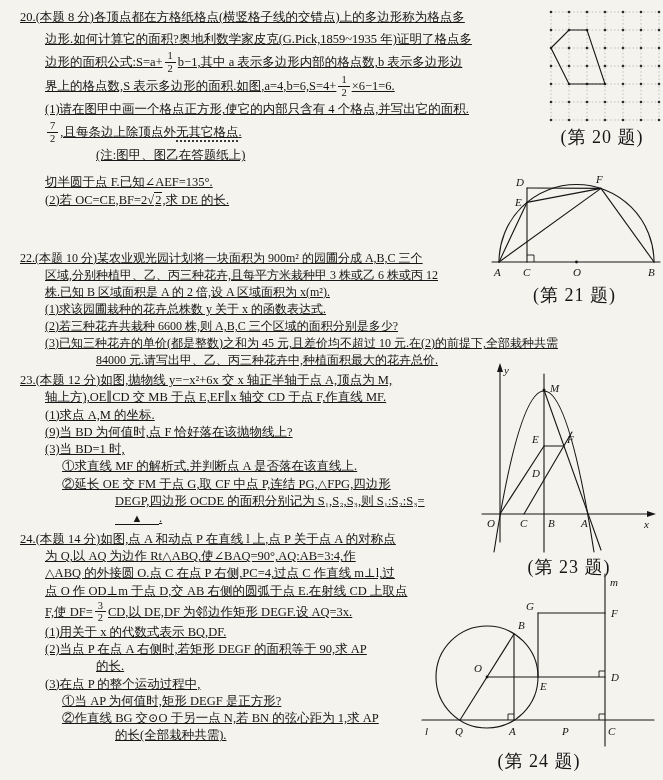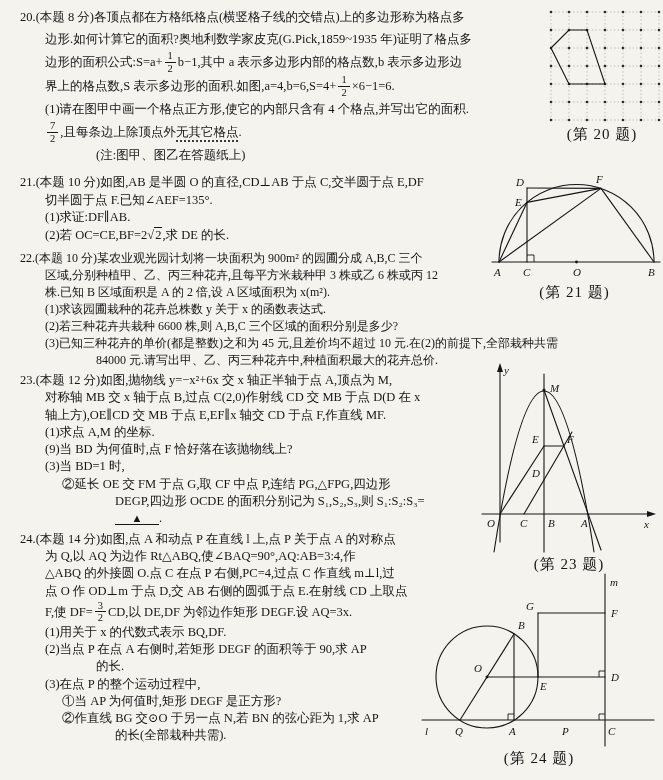--- a/index.html
+++ b/index.html
@@ -2,21 +2,21 @@
 <html><head>
 <meta charset="utf-8">
 <style>
   html,body{margin:0;padding:0;background:#888;}
   #page{
     position:relative; width:663px; height:780px; overflow:hidden;
     background:#f5f3ee;
     font-family:"Liberation Serif","DejaVu Serif",serif;
     color:#161616;
   }
-  .q{position:absolute; left:20px; font-size:12.5px;}
+  .q{position:absolute; left:20px; font-size:12.5px;text-decoration:underline;}
   #q20{top:6px;  width:525px; line-height:22px;}
   #q21{top:174px;width:462px; line-height:17.5px;}
   #q22{top:250px;width:650px; line-height:17px; font-size:12px;}
   #q23{top:372px;width:458px; line-height:17.3px;}
   #q24{top:531px;width:402px; line-height:17.2px;}
   .ln{white-space:normal;}
   .i1{margin-left:25px;}
   .i2{margin-left:76px;}
   .i3{margin-left:42px;}
   .i4{margin-left:95px;}
@@ -27,21 +27,21 @@
   .frac .den{display:block; padding:0 3px;}
   .rad{border-top:1px solid #161616; padding:0 1px;}
   .emph{border-bottom:2px dotted #3a3a3a; padding-bottom:1px;}
   .blank{display:inline-block; min-width:44px; text-align:center;
          border-bottom:1px solid #161616; line-height:1; font-size:11px;}
   figure{position:absolute; margin:0; padding:0;}
   #fig20{left:543px; top:6px;   width:118px;}
   #fig21{left:486px; top:170px; width:177px;}
   #fig23{left:478px; top:362px; width:182px;}
   #fig24{left:420px; top:568px; width:238px;}
-  figcaption{text-align:center; font-size:15px; margin-top:1px; letter-spacing:1px;}
+  figcaption{text-align:center; font-size:18px; margin-top:1px; letter-spacing:1px;}
   svg{display:block;}
   .stroke{stroke:#161616; stroke-width:1.1; fill:none; stroke-linecap:round;}
   .thin{stroke:#161616; stroke-width:0.9; fill:none;}
   .fill{fill:#161616; stroke:none;}
   .gridline{stroke:#9a9a9a; stroke-width:0.6; stroke-dasharray:1.5 2.2;}
   .griddot{fill:#2a2a2a;}
   .lbl{font-family:"Liberation Serif","DejaVu Serif",serif; font-style:italic;
        font-size:11px; fill:#161616;}
 </style>
 </head>
@@ -53,43 +53,41 @@
     <div class="ln">20.(本题 8 分)各顶点都在方格纸格点(横竖格子线的交错点)上的多边形称为格点多</div>
     <div class="ln i1">边形.如何计算它的面积?奥地利数学家皮克(G.Pick,1859~1935 年)证明了格点多</div>
     <div class="ln i1"><span>边形的面积公式:S=a+</span><span class="frac"><span class="num">1</span><span class="den">2</span></span><span>b−1,其中 a 表示多边形内部的格点数,b 表示多边形边</span></div>
     <div class="ln i1"><span>界上的格点数,S 表示多边形的面积.如图,a=4,b=6,S=4+</span><span class="frac"><span class="num">1</span><span class="den">2</span></span><span>×6−1=6.</span></div>
     <div class="ln i1">(1)请在图甲中画一个格点正方形,使它的内部只含有 4 个格点,并写出它的面积.</div>
     <div class="ln i1"><span class="frac"><span class="num">7</span><span class="den">2</span></span><span>,且每条边上除顶点外</span><span class="emph">无其它格点</span><span>.</span></div>
     <div class="ln i2">(注:图甲、图乙在答题纸上)</div>
   </section>
 
   <section id="q21" class="q">
-    <div class="ln">21.(本题 10 分)如图,AB 是半圆 O 的直径,CD⊥AB 于点 C,交半圆于点 E,DF</div>
     <div class="ln i1">切半圆于点 F.已知∠AEF=135°.</div>
-    <div class="ln i1">(1)求证:DF∥AB.</div>
     <div class="ln i1"><span>(2)若 OC=CE,BF=2√</span><span class="rad">2</span><span>,求 DE 的长.</span></div>
   </section>
 
   <section id="q22" class="q">
     <div class="ln w472">22.(本题 10 分)某农业观光园计划将一块面积为 900m² 的园圃分成 A,B,C 三个</div>
     <div class="ln i1 w472">区域,分别种植甲、乙、丙三种花卉,且每平方米栽种甲 3 株或乙 6 株或丙 12</div>
     <div class="ln i1">株.已知 B 区域面积是 A 的 2 倍,设 A 区域面积为 x(m²).</div>
     <div class="ln i1">(1)求该园圃栽种的花卉总株数 y 关于 x 的函数表达式.</div>
     <div class="ln i1">(2)若三种花卉共栽种 6600 株,则 A,B,C 三个区域的面积分别是多少?</div>
     <div class="ln i1">(3)已知三种花卉的单价(都是整数)之和为 45 元,且差价均不超过 10 元.在(2)的前提下,全部栽种共需</div>
     <div class="ln i2">84000 元.请写出甲、乙、丙三种花卉中,种植面积最大的花卉总价.</div>
   </section>
 
   <section id="q23" class="q">
     <div class="ln">23.(本题 12 分)如图,抛物线 y=−x²+6x 交 x 轴正半轴于点 A,顶点为 M,</div>
-    <div class="ln i1">对称轴 MB 交 x 轴于点 B,过点 C(2,0)作射线 CD 交 MB 于点 D(D 在 x</div>
     <div class="ln i1">轴上方),OE∥CD 交 MB 于点 E,EF∥x 轴交 CD 于点 F,作直线 MF.</div>
     <div class="ln i1">(1)求点 A,M 的坐标.</div>
     <div class="ln i1">(9)当 BD 为何值时,点 F 恰好落在该抛物线上?</div>
     <div class="ln i1">(3)当 BD=1 时,</div>
+    <div class="ln i3">①求直线 MF 的解析式,并判断点 A 是否落在该直线上.</div>
     <div class="ln i3">②延长 OE 交 FM 于点 G,取 CF 中点 P,连结 PG,△FPG,四边形</div>
     <div class="ln i4">DEGP,四边形 OCDE 的面积分别记为 S₁,S₂,S₃,则 S₁:S₂:S₃=</div>
     <div class="ln i4"><span class="blank">▲</span><span>.</span></div>
   </section>
 
   <section id="q24" class="q">
     <div class="ln">24.(本题 14 分)如图,点 A 和动点 P 在直线 l 上,点 P 关于点 A 的对称点</div>
     <div class="ln i1">为 Q,以 AQ 为边作 Rt△ABQ,使∠BAQ=90°,AQ:AB=3:4,作</div>
     <div class="ln i1">△ABQ 的外接圆 O.点 C 在点 P 右侧,PC=4,过点 C 作直线 m⊥l,过</div>
     <div class="ln i1">点 O 作 OD⊥m 于点 D,交 AB 右侧的圆弧于点 E.在射线 CD 上取点</div>

